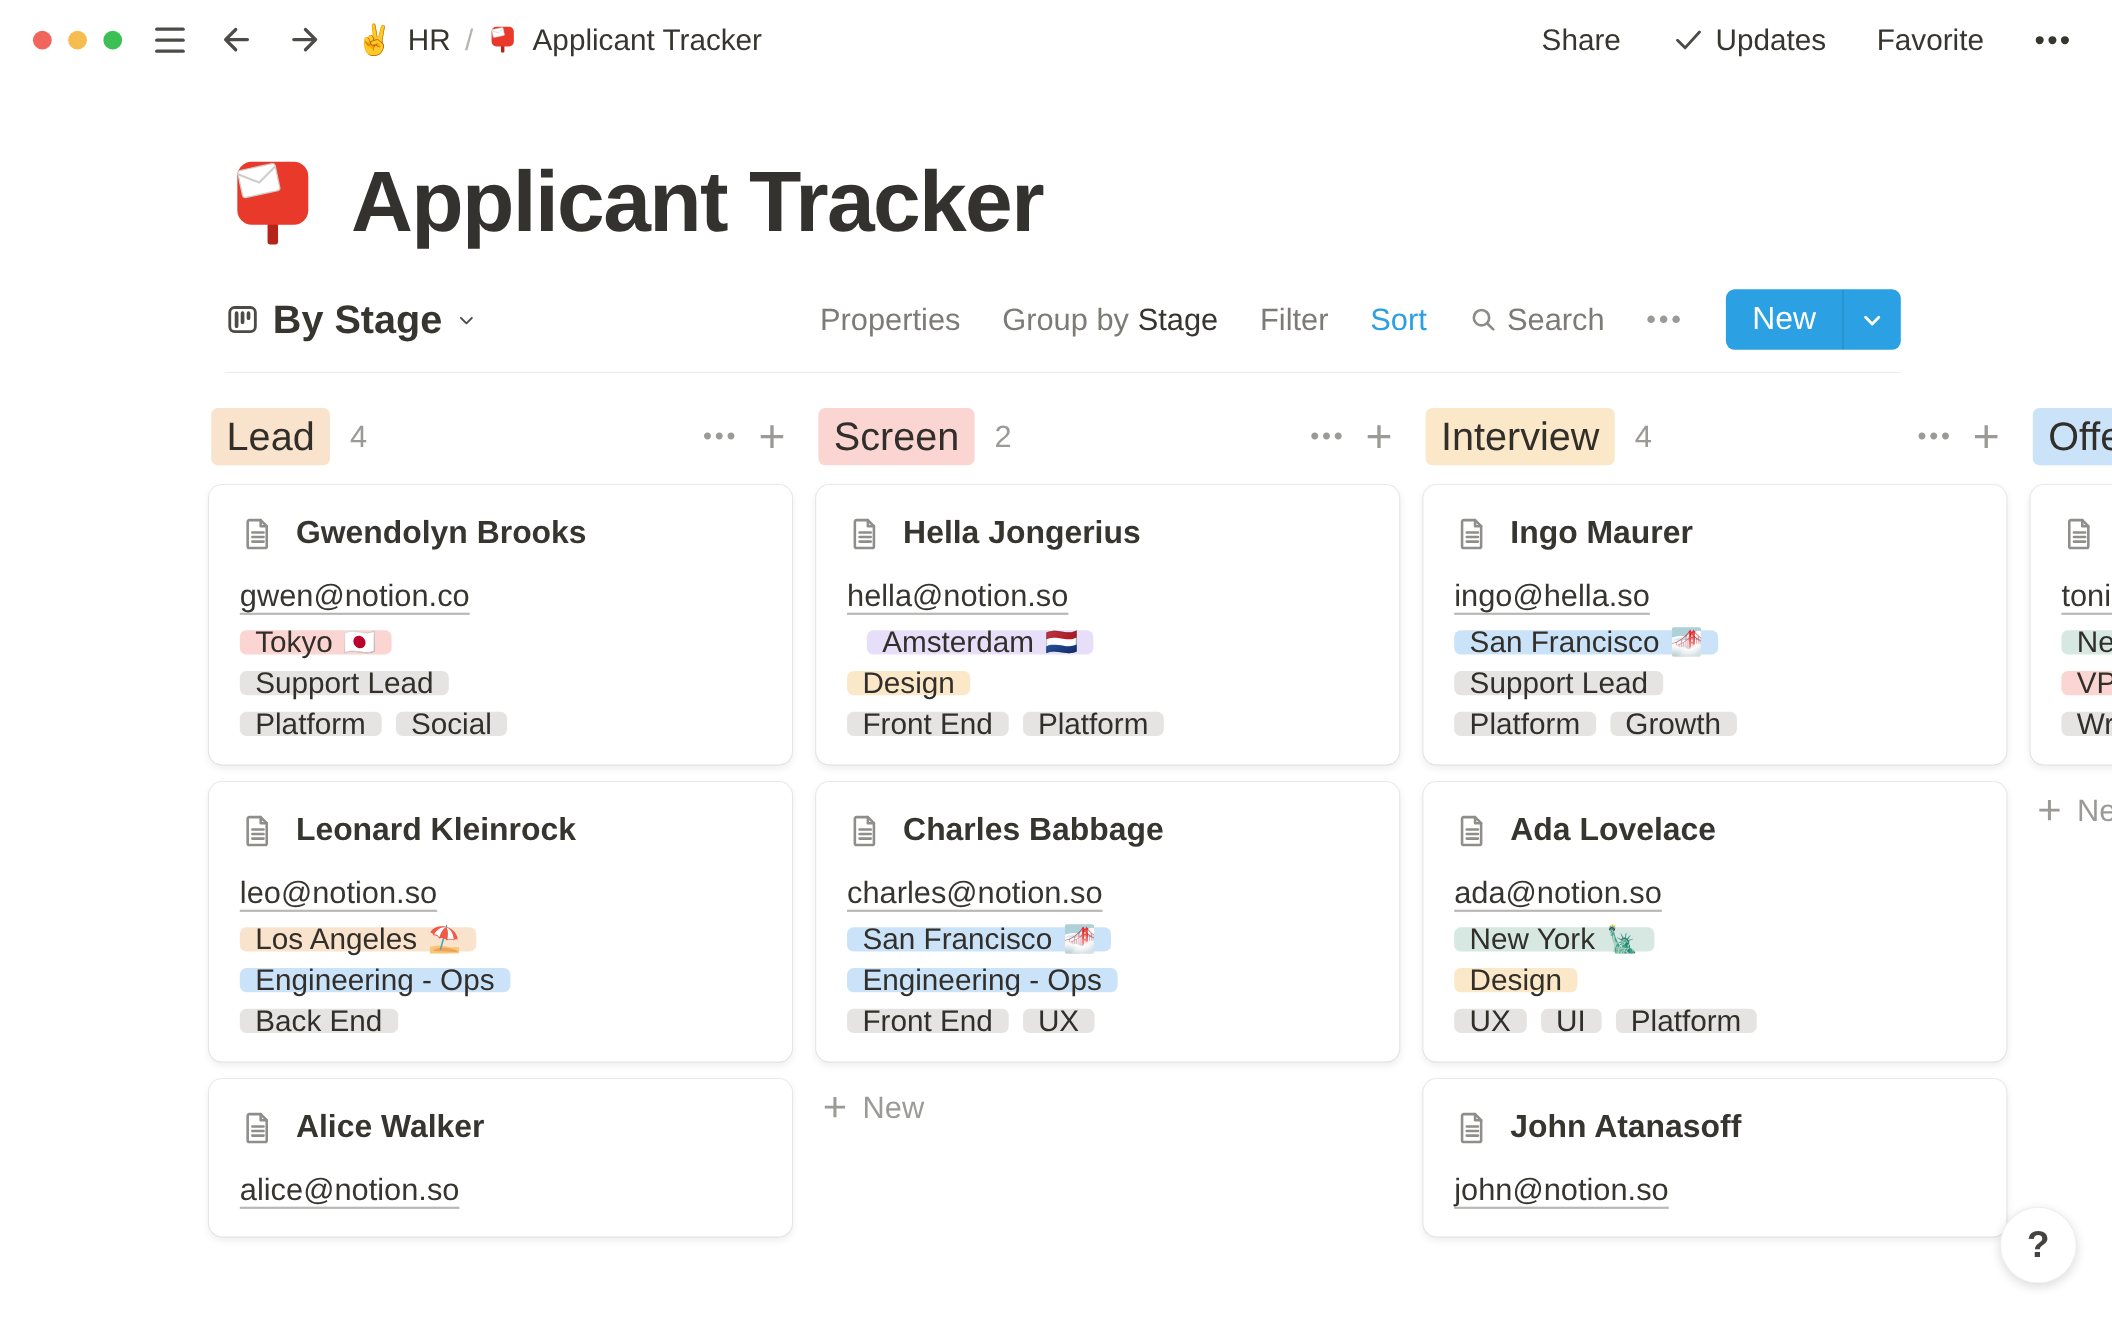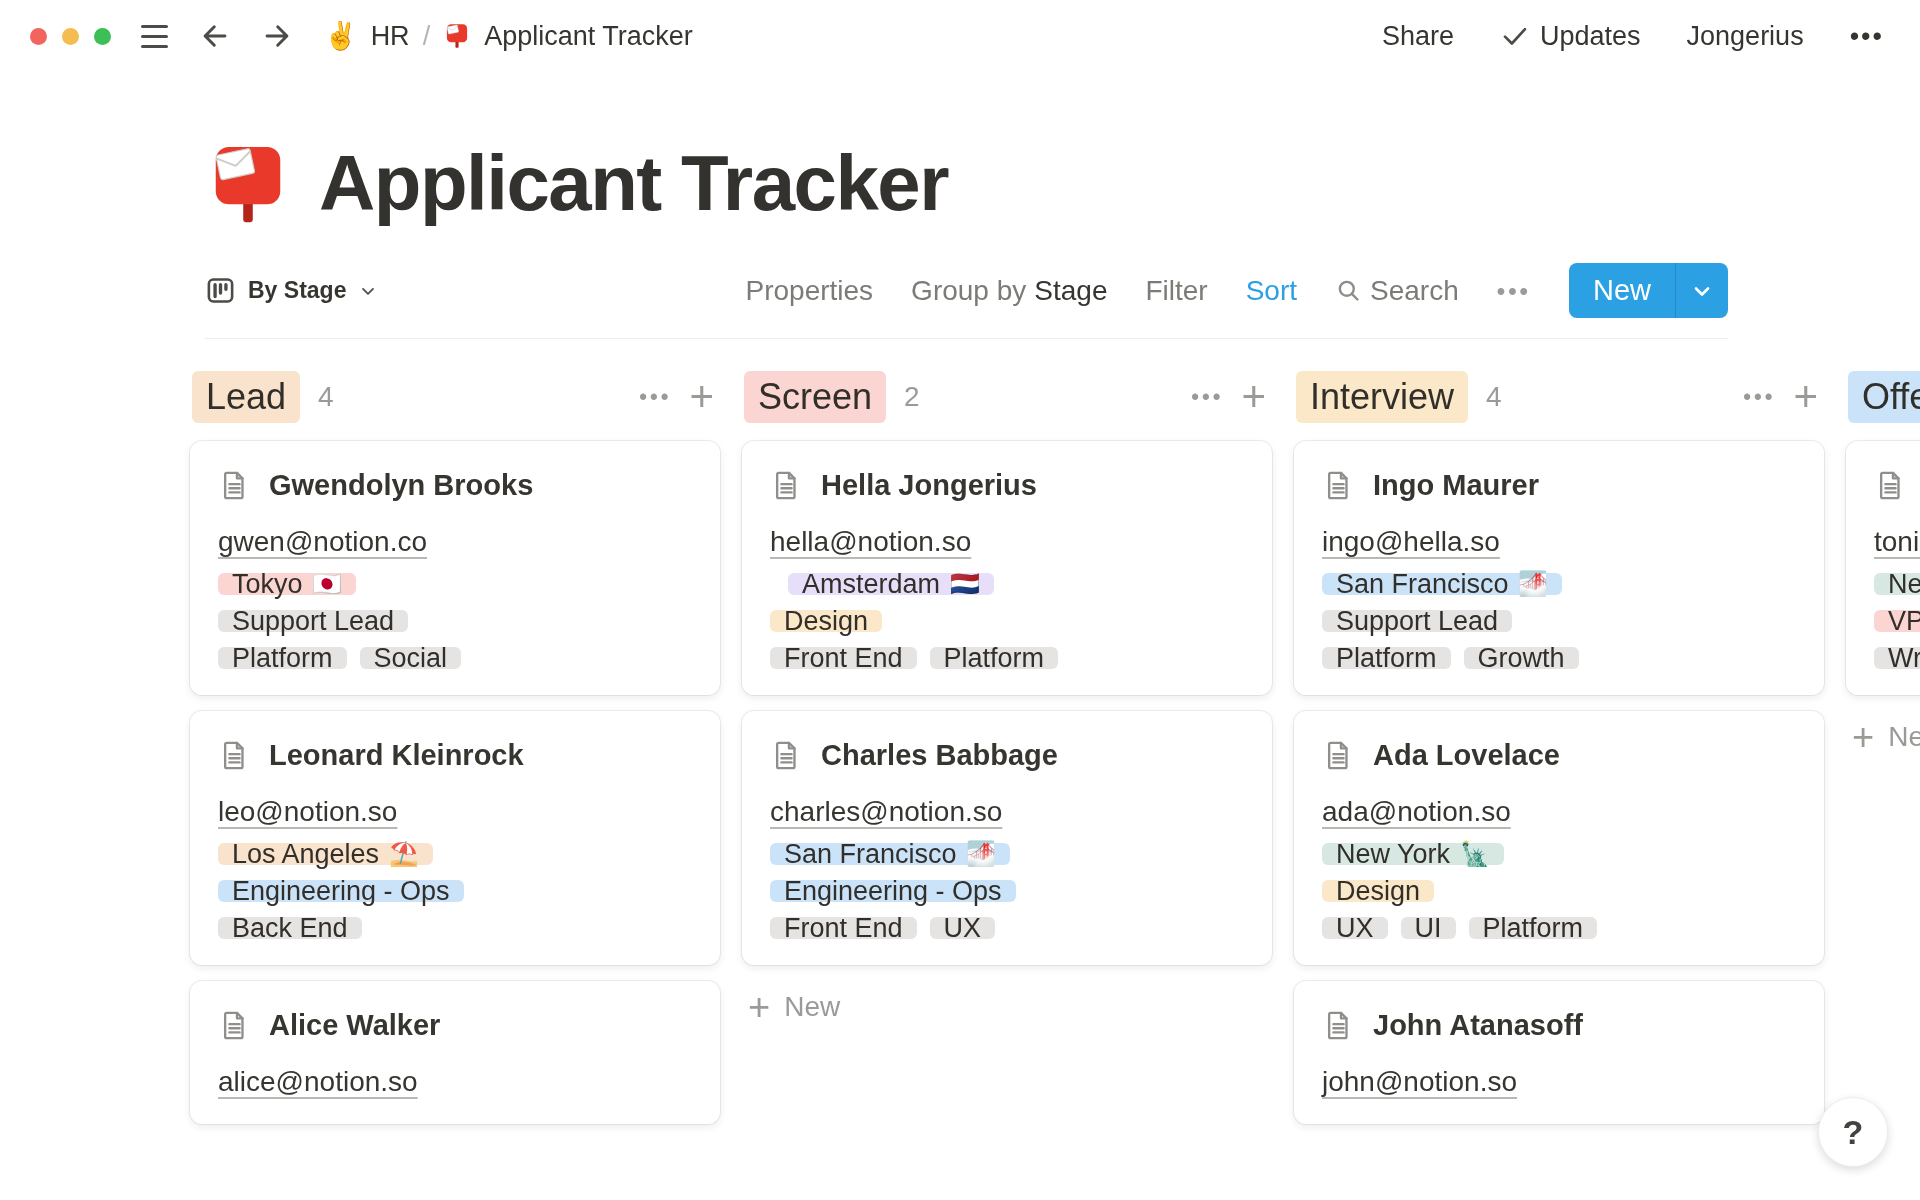--- a/index.html
+++ b/index.html
@@ -22,21 +22,21 @@
   .top-dots { font-size:26px; letter-spacing:2px; font-weight:700; }
 
   
   .page-head { padding:66px 0 0 205px; display:flex; align-items:center; gap:28px; }
   .page-title { font-size:78px; font-weight:700; letter-spacing:-1.5px; color:#34322e; }
 
   
   .toolbar { margin:34px 192px 0 205px; display:flex; align-items:center;
     padding-bottom:20px; border-bottom:1px solid rgba(55,53,47,.09); }
   .view-switcher { display:flex; align-items:center; gap:12px; background:none; border:none;
-    font-size:23px; font-weight:600; color:#37352f; cursor:pointer; }
+    font-size:36px; font-weight:600; color:#37352f; cursor:pointer; }
   .toolbar-right { margin-left:auto; display:flex; align-items:center; gap:38px; font-size:28px; }
   .tb-btn { background:none; border:none; font:inherit; color:#7d7b76; cursor:pointer;
     display:flex; align-items:center; gap:8px; }
   .tb-btn .strong { color:#37352f; }
   .tb-dots { letter-spacing:3px; font-weight:700; font-size:24px; color:#9b9a97; }
   .new-btn { display:flex; align-items:stretch; border:none; border-radius:8px; overflow:hidden;
     cursor:pointer; padding:0; }
   .new-btn .lbl { color:#fff; font-size:29px; font-weight:500; padding:11px 24px; }
   .new-btn .chev { display:flex; align-items:center; padding:0 14px;
     border-left:1px solid rgba(0,0,0,.14); }
@@ -116,21 +116,21 @@
     <span>Applicant Tracker</span>
   </div>
   <div class="topbar-right">
     <button>Share</button>
     <button>
       <svg class="stroke" width="30" height="30" viewBox="0 0 24 24">
           <path d="M4 12.5l5.5 5.5L20 6.5"></path>
         </svg>
       <span>Updates</span>
     </button>
-    <button>Jongerius</button>
+    <button>Favorite</button>
     <button class="top-dots">•••</button>
   </div>
 </header>
 
 <div class="page-head">
   <svg width="86" height="86" viewBox="0 0 72 72">
     <rect x="32" y="46" width="8" height="22" rx="2" fill="#b5241b"></rect>
     <rect x="9" y="5" width="54" height="48" rx="11" fill="#e8392b"></rect>
     <g transform="rotate(-12 25 20)">
         <rect x="11" y="9" width="29" height="21" rx="2" fill="#fff" stroke="#cfcdc9"></rect>

